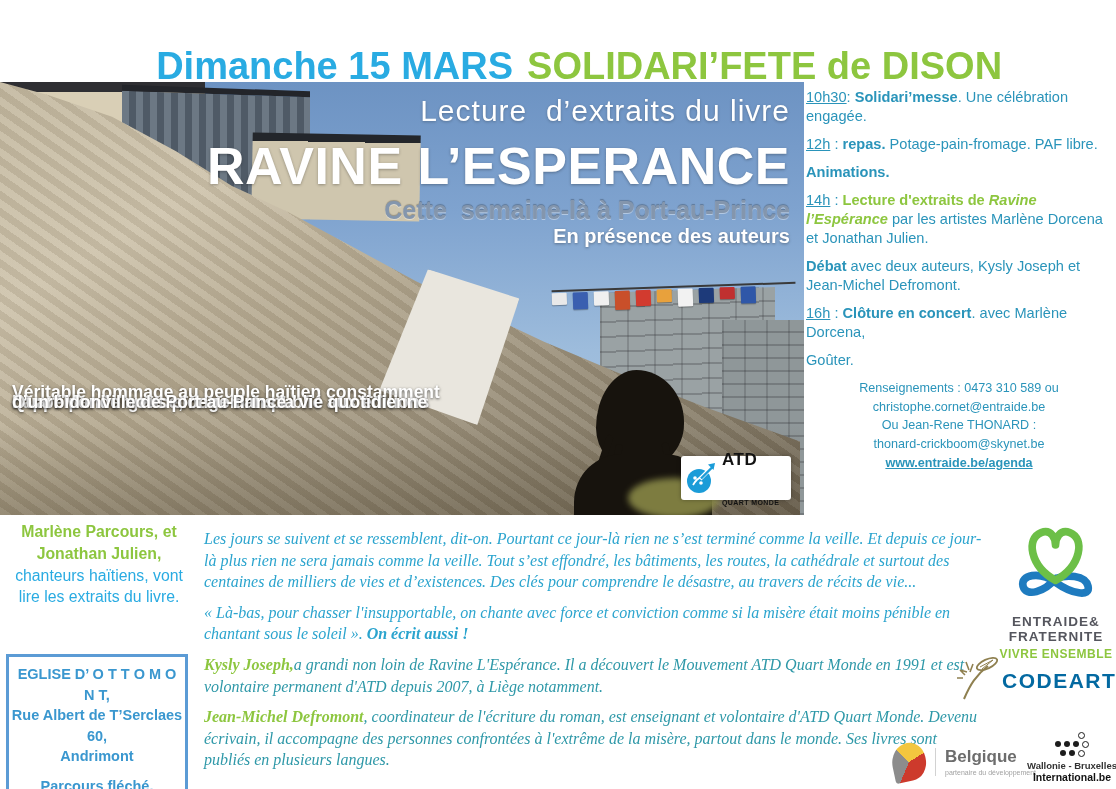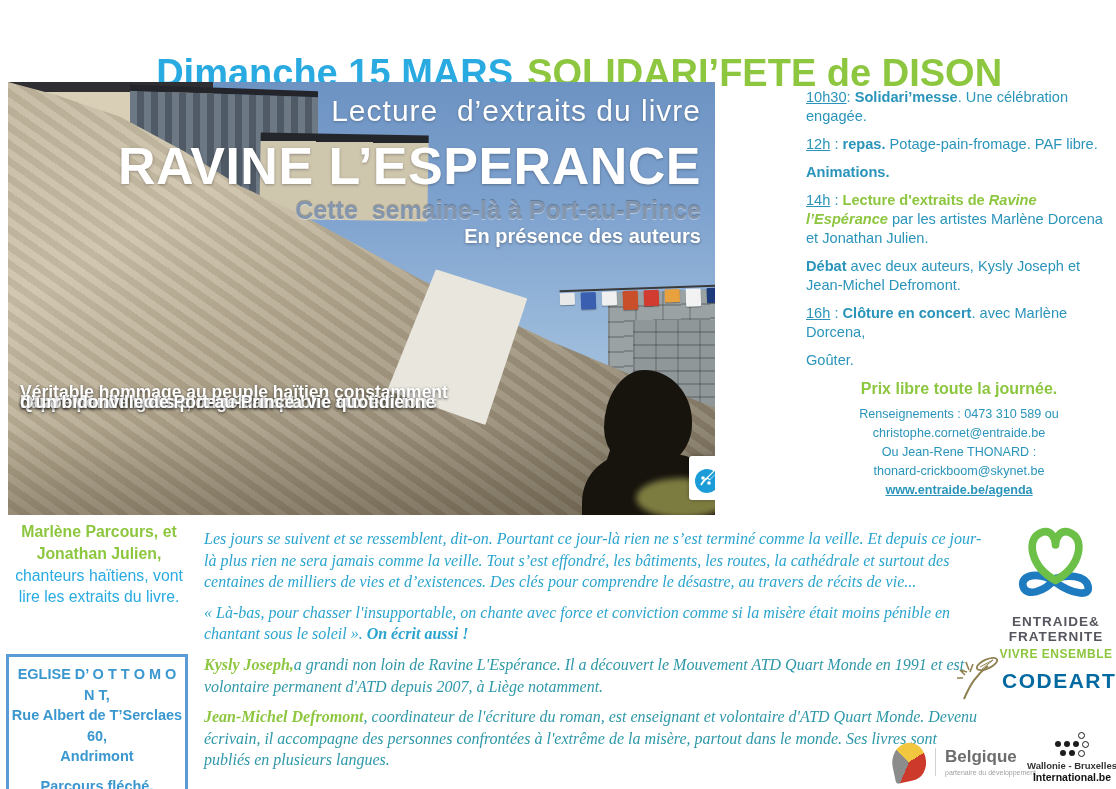--- a/index.html
+++ b/index.html
@@ -6,27 +6,27 @@
   .page{position:relative;width:1116px;height:789px;background:#fff;overflow:hidden;
         font-family:"Liberation Sans",sans-serif;margin:0 auto;}
 
   
   .sb{font-weight:700}
   .si{font-style:italic}
   .su{text-decoration:underline}
   .sg{color:var(--green,#8dc63f)}
 
   
-  .header{position:absolute;top:9px;left:0;width:100%;text-align:center;
+  .header{position:absolute;top:2px;left:0;width:100%;text-align:center;
           font-weight:700;font-size:38px;letter-spacing:0;white-space:pre;}
   .t-blue{color:var(--blue,#29abe2);margin-right:14px;}
   .t-green{color:var(--green,#8dc63f);}
 
   
-  .photo{position:absolute;left:8px;top:82px;width:707px;height:433px;overflow:hidden;
+  .photo{position:absolute;left:0;top:82px;width:804px;height:433px;overflow:hidden;
          background:linear-gradient(180deg,#6d93c3 0%,#7fa3cf 30%,#9dbcdc 62%,#b3cae2 100%);}
   .photo *{position:absolute;}
   .mountain{right:0;top:262px;width:95px;height:85px;background:#2e4a6e;
             clip-path:polygon(100% 0,100% 100%,0 100%);opacity:.9;}
   .bwall{left:600px;top:208px;width:175px;height:180px;background-color:#9aa2a4;
          background-image:repeating-linear-gradient(0deg,rgba(50,50,55,.28) 0 2px,transparent 2px 15px),
                           repeating-linear-gradient(90deg,rgba(50,50,55,.22) 0 2px,transparent 2px 27px);
          transform:skewY(-2deg);}
   .bwall2{right:0;top:238px;width:82px;height:195px;background-color:#8f9799;
           background-image:repeating-linear-gradient(0deg,rgba(40,40,45,.25) 0 2px,transparent 2px 13px),
@@ -209,21 +209,20 @@
 
   <div class="rightcol">
     <div class="sched">
         <div class="para"><span class="su">10h30</span><span>: </span><span class="sb">Solidari’messe</span><span>. Une célébration engagée.</span></div>
         <div class="para"><span class="su">12h</span><span> : </span><span class="sb">repas.</span><span> Potage-pain-fromage. PAF libre.</span></div>
         <div class="para"><span class="sb">Animations.</span></div>
         <div class="para"><span class="su">14h</span><span> : </span><span class="sb sg">Lecture d'extraits de </span><span class="sb si sg">Ravine l’Espérance</span><span> par les artistes Marlène Dorcena et Jonathan Julien.</span></div>
         <div class="para"><span class="sb">Débat</span><span> avec deux auteurs, Kysly Joseph et Jean-Michel Defromont.</span></div>
         <div class="para"><span class="su">16h</span><span> : </span><span class="sb">Clôture en concert</span><span>. avec Marlène Dorcena,</span></div>
         <div class="para"><span>Goûter.</span></div>
-        <div class="para center prix"><span class="sb sg">Prix libre toute la journée.</span></div>
       </div>
     <div class="contact">
         <div class="para"><span>Renseignements : 0473 310 589 ou</span></div>
         <div class="para"><span>christophe.cornet@entraide.be</span></div>
         <div class="para"><span>Ou Jean-Rene THONARD :</span></div>
         <div class="para"><span>thonard-crickboom@skynet.be</span></div>
         <div class="para link"><span class="sb su">www.entraide.be/agenda</span></div>
       </div>
   </div>
 

